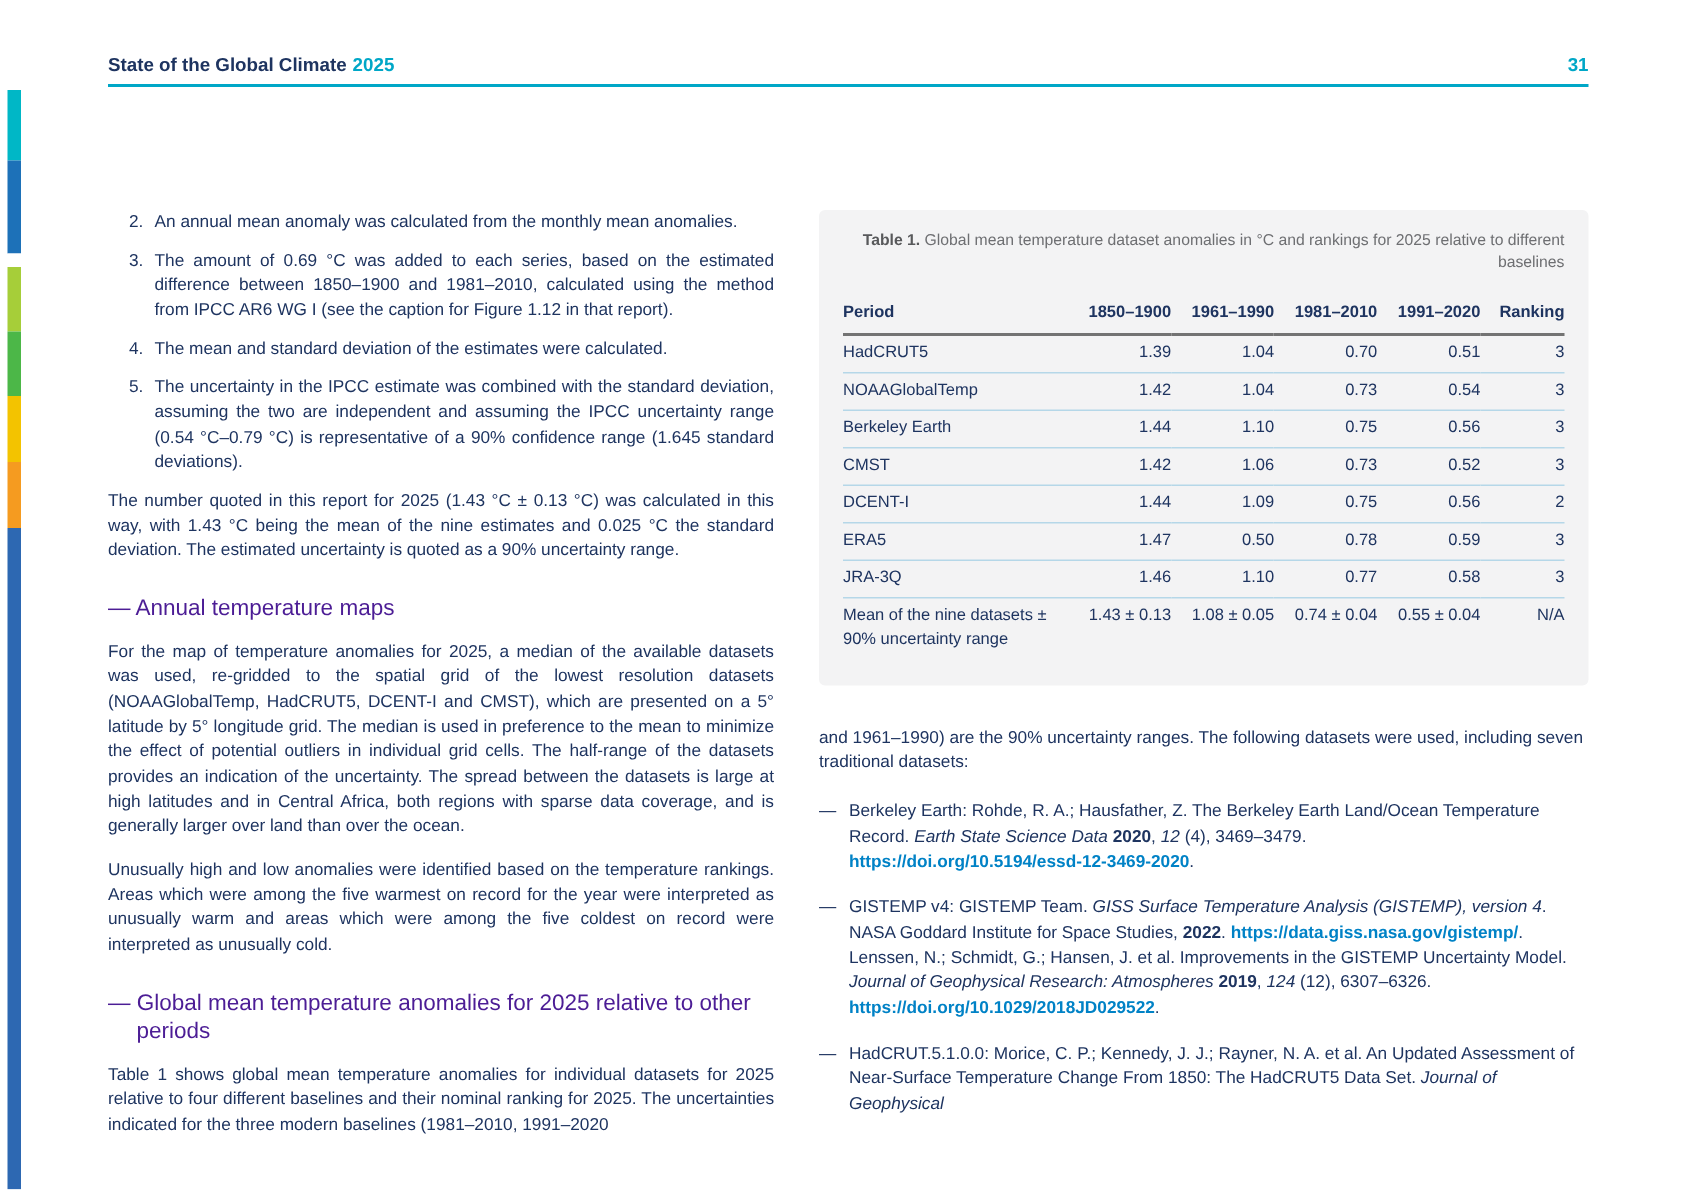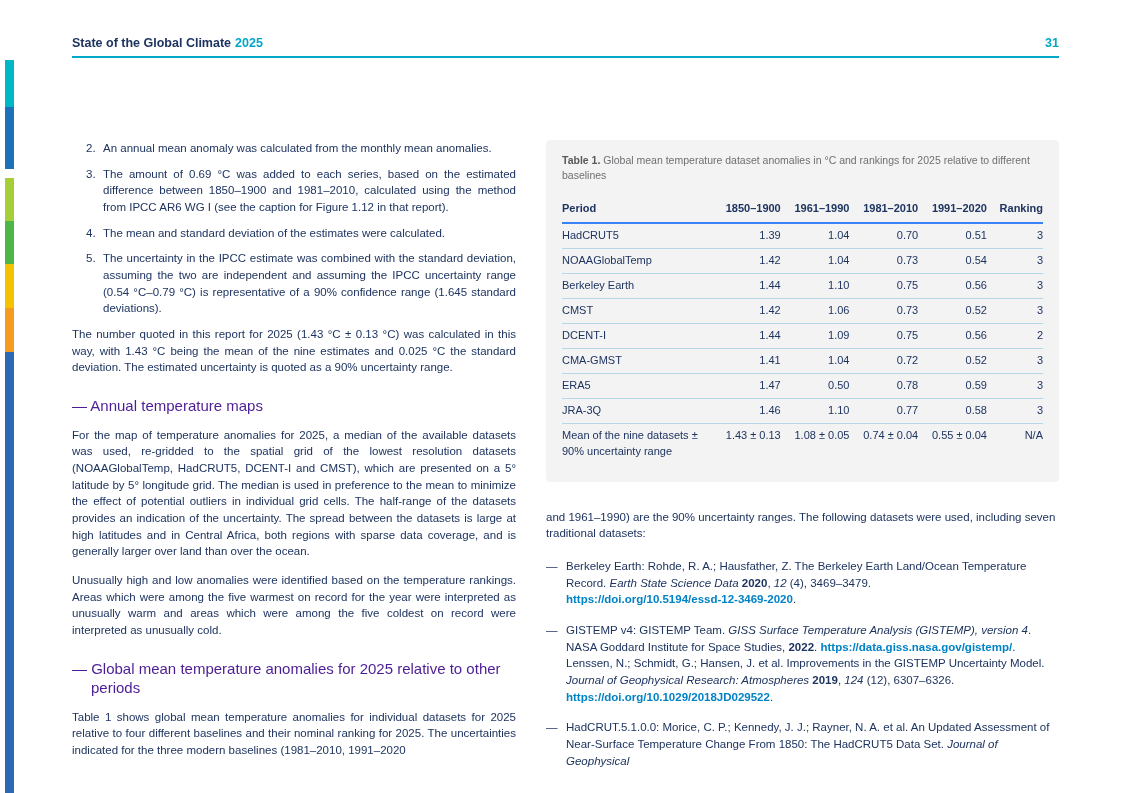--- a/index.html
+++ b/index.html
@@ -28,24 +28,24 @@
   .li { display:flex; margin-bottom:9px; }
   .li-num { flex:none; width:17px; margin-left:14px; }
   .li-text { flex:1; text-align:justify; }
   
   .h {
     color:#4c1d95; font-size:15px; font-weight:normal; line-height:1.3;
     margin:20px 0 11px; padding-left:19px; text-indent:-19px; text-align:left;
   }
   
   .card { background:#f3f3f4; border-radius:4px; padding:13px 16px 18px; margin-bottom:27px; }
-  .caption { font-size:10.5px; color:#6e6f72; line-height:1.45; margin:0 0 13px; text-align:left; }
+  .caption { font-size:10.5px; color:#6e6f72; line-height:1.45; margin:0 0 13px; text-align:right; }
   .cap-label { font-weight:bold; color:#58595b; }
   table { width:100%; border-collapse:collapse; font-size:11px; color:#1e3460; }
-  th { font-weight:bold; text-align:right; padding:5px 0 5px 8px; border-bottom:2px solid #3b82f6; white-space:nowrap; }
+  th { font-weight:bold; text-align:right; padding:5px 0 5px 8px; border-bottom:2px solid #737373; white-space:nowrap; }
   th.c0 { text-align:left; padding-left:0; width:150px; }
   td { text-align:right; padding:4px 0 4px 8px; border-bottom:1px solid #b5d7e8; vertical-align:top; }
   td.c0 { text-align:left; padding-left:0; }
   tr.mean td { border-bottom:none;margin-left:16px; }
   
   .ref { display:flex; margin-bottom:14px; text-align:left; }
   .ref-dash { flex:none; width:20px; }
   .ref-body { flex:1; }
   .link { color:#0082c6; font-weight:bold; text-decoration:none; }
   em { font-style:italic; }
@@ -161,28 +161,20 @@
             </tr>
             <tr>
               <td class="c0">DCENT-I</td>
               <td>1.44</td>
               <td>1.09</td>
               <td>0.75</td>
               <td>0.56</td>
               <td>2</td>
             </tr>
             <tr>
-              <td class="c0">CMA-GMST</td>
-              <td>1.41</td>
-              <td>1.04</td>
-              <td>0.72</td>
-              <td>0.52</td>
-              <td>3</td>
-            </tr>
-            <tr>
               <td class="c0">ERA5</td>
               <td>1.47</td>
               <td>0.50</td>
               <td>0.78</td>
               <td>0.59</td>
               <td>3</td>
             </tr>
             <tr>
               <td class="c0">JRA-3Q</td>
               <td>1.46</td>

